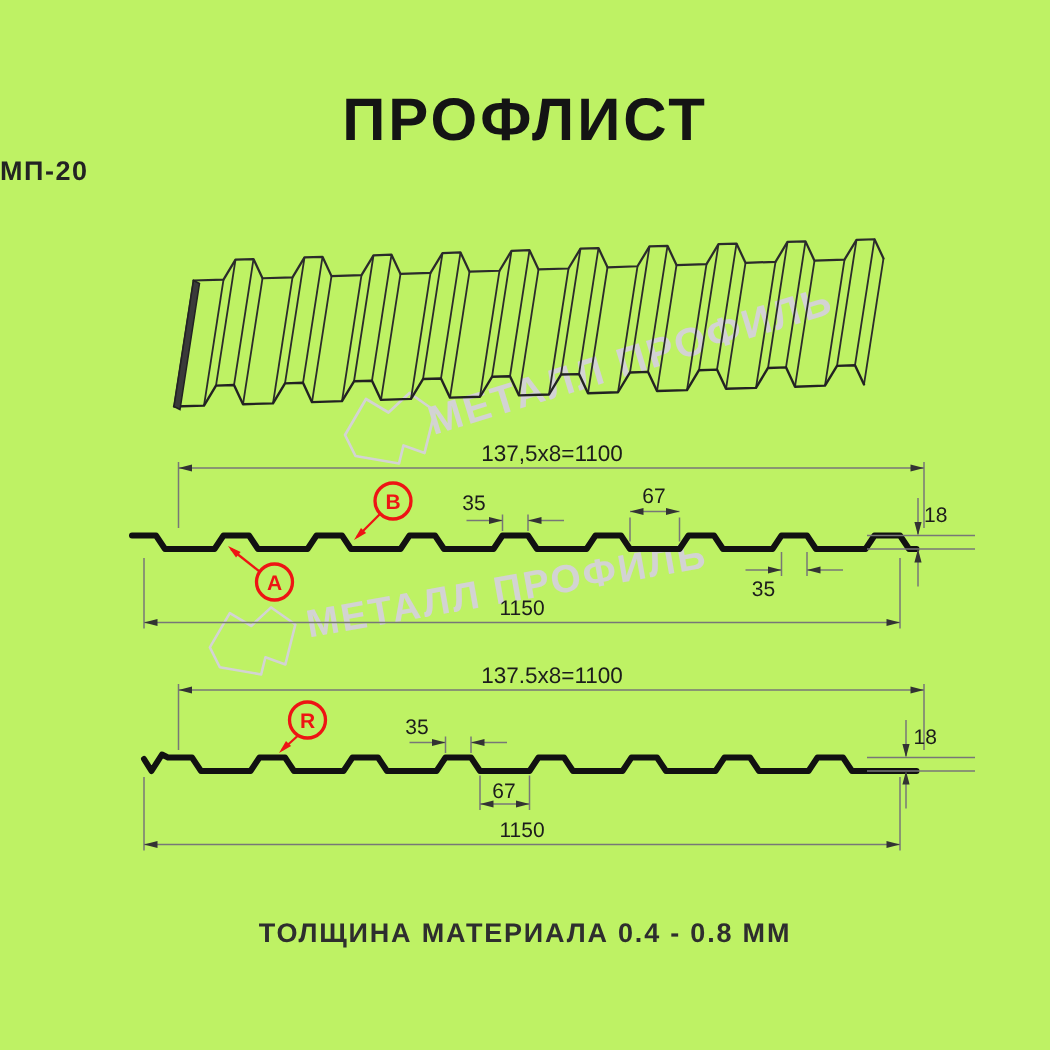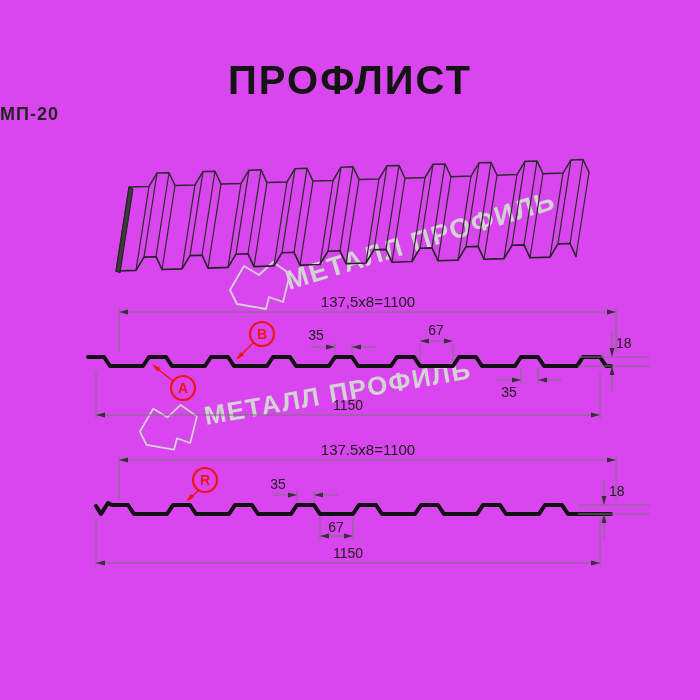--- a/index.html
+++ b/index.html
@@ -1,16 +1,16 @@
 <!DOCTYPE html>
 <html><head>
 <meta charset="utf-8">
 <style>
   html,body{margin:0;padding:0;background:#fff;}
-  .page{position:relative;width:700px;height:700px;background:#d946ef;overflow:hidden;
+  .page{position:relative;width:700px;height:700px;background:#bef264;overflow:hidden;
         font-family:"Liberation Sans",sans-serif;}
   .title{position:absolute;top:58px;left:0;width:700px;text-align:center;
          font-size:40px;font-weight:bold;letter-spacing:2px;color:#141414;}
   .subtitle{position:absolute;top:104px;left:0;width:700px;
             font-size:18px;font-weight:bold;letter-spacing:1px;color:#232323;}
   .footer{position:absolute;top:612px;left:0;width:700px;text-align:center;
           font-size:18px;font-weight:bold;letter-spacing:1.2px;color:#2e2e2e;}
   svg{position:absolute;top:0;left:0;}
   text.dim{font-family:"Liberation Sans",sans-serif;font-size:14px;fill:#1c1c1c;}
   text.dimbig{font-family:"Liberation Sans",sans-serif;font-size:15px;fill:#1c1c1c;}
@@ -188,13 +188,14 @@
     <text class="dim" x="336" y="532" text-anchor="middle">67</text>
     <text class="dim" x="609" y="496">18</text>
     <text class="dim" x="348" y="558" text-anchor="middle">1150</text>
     <g>
       <circle cx="205" cy="480" r="12" fill="none" stroke="#ee1414" stroke-width="2.2"></circle>
       <text class="marker" x="205" y="485" text-anchor="middle">R</text>
     </g>
 
   </svg>
 
+  <div class="footer">ТОЛЩИНА МАТЕРИАЛА 0.4 - 0.8 ММ</div>
 </div>
 
 </body></html>

